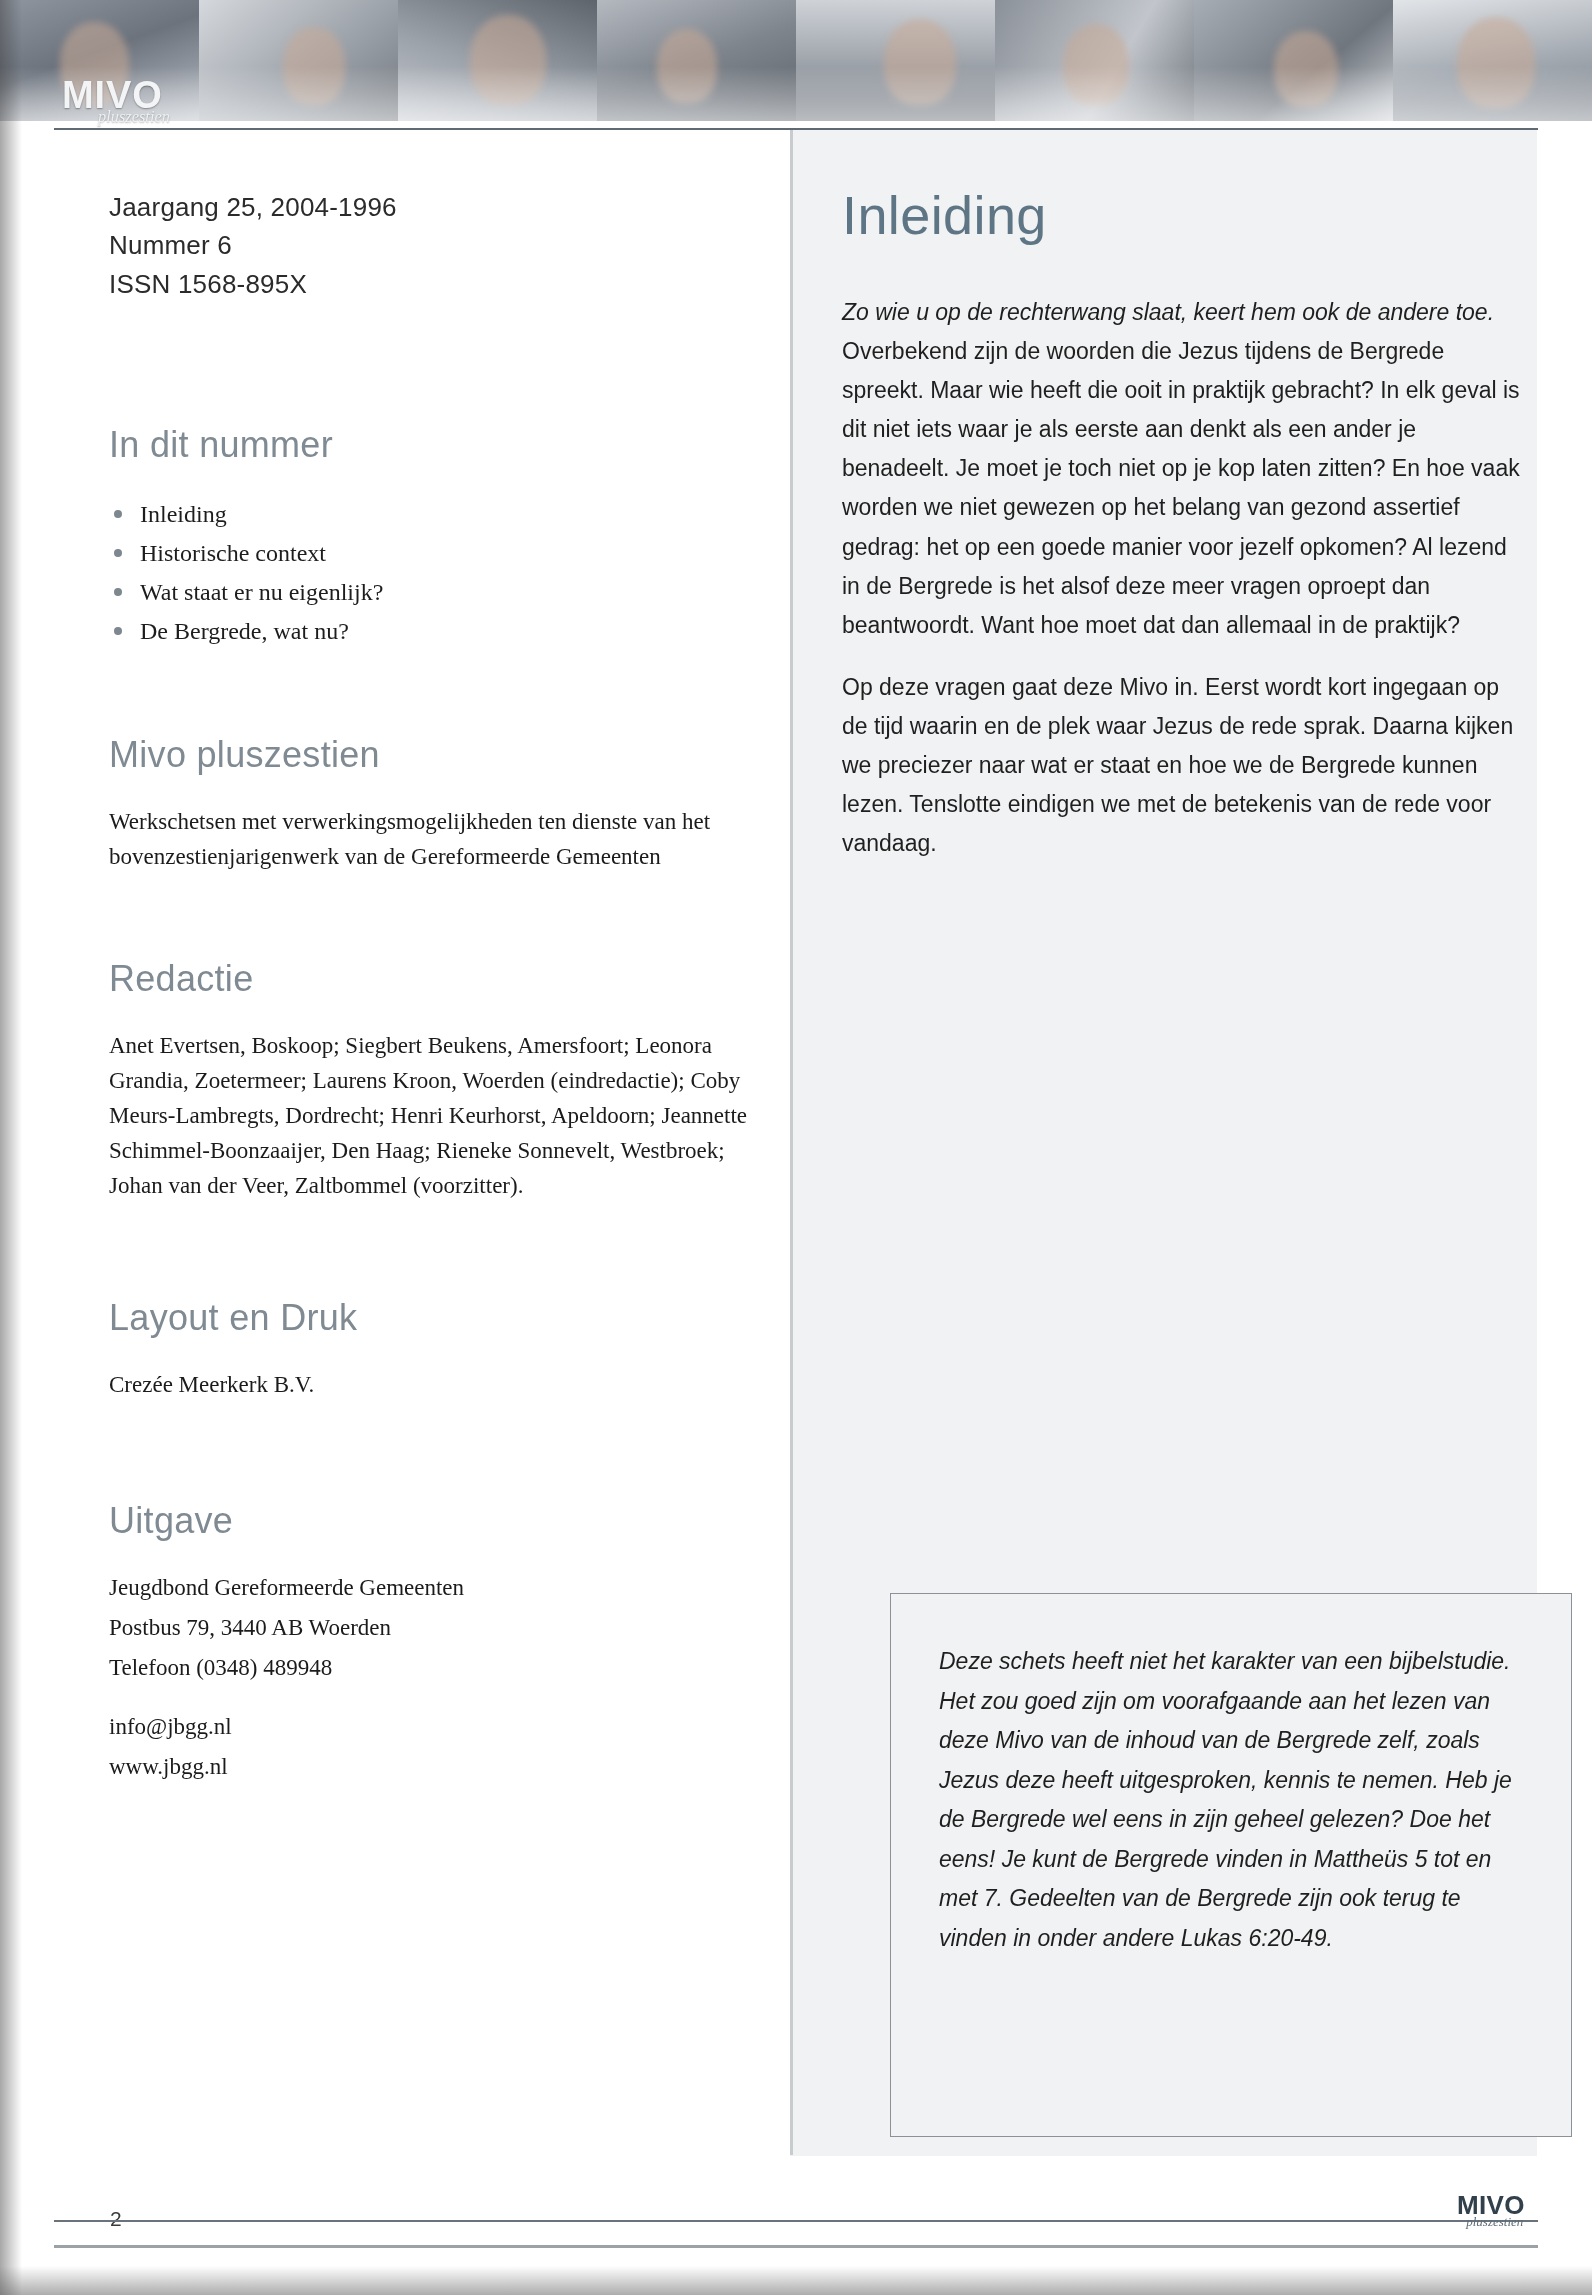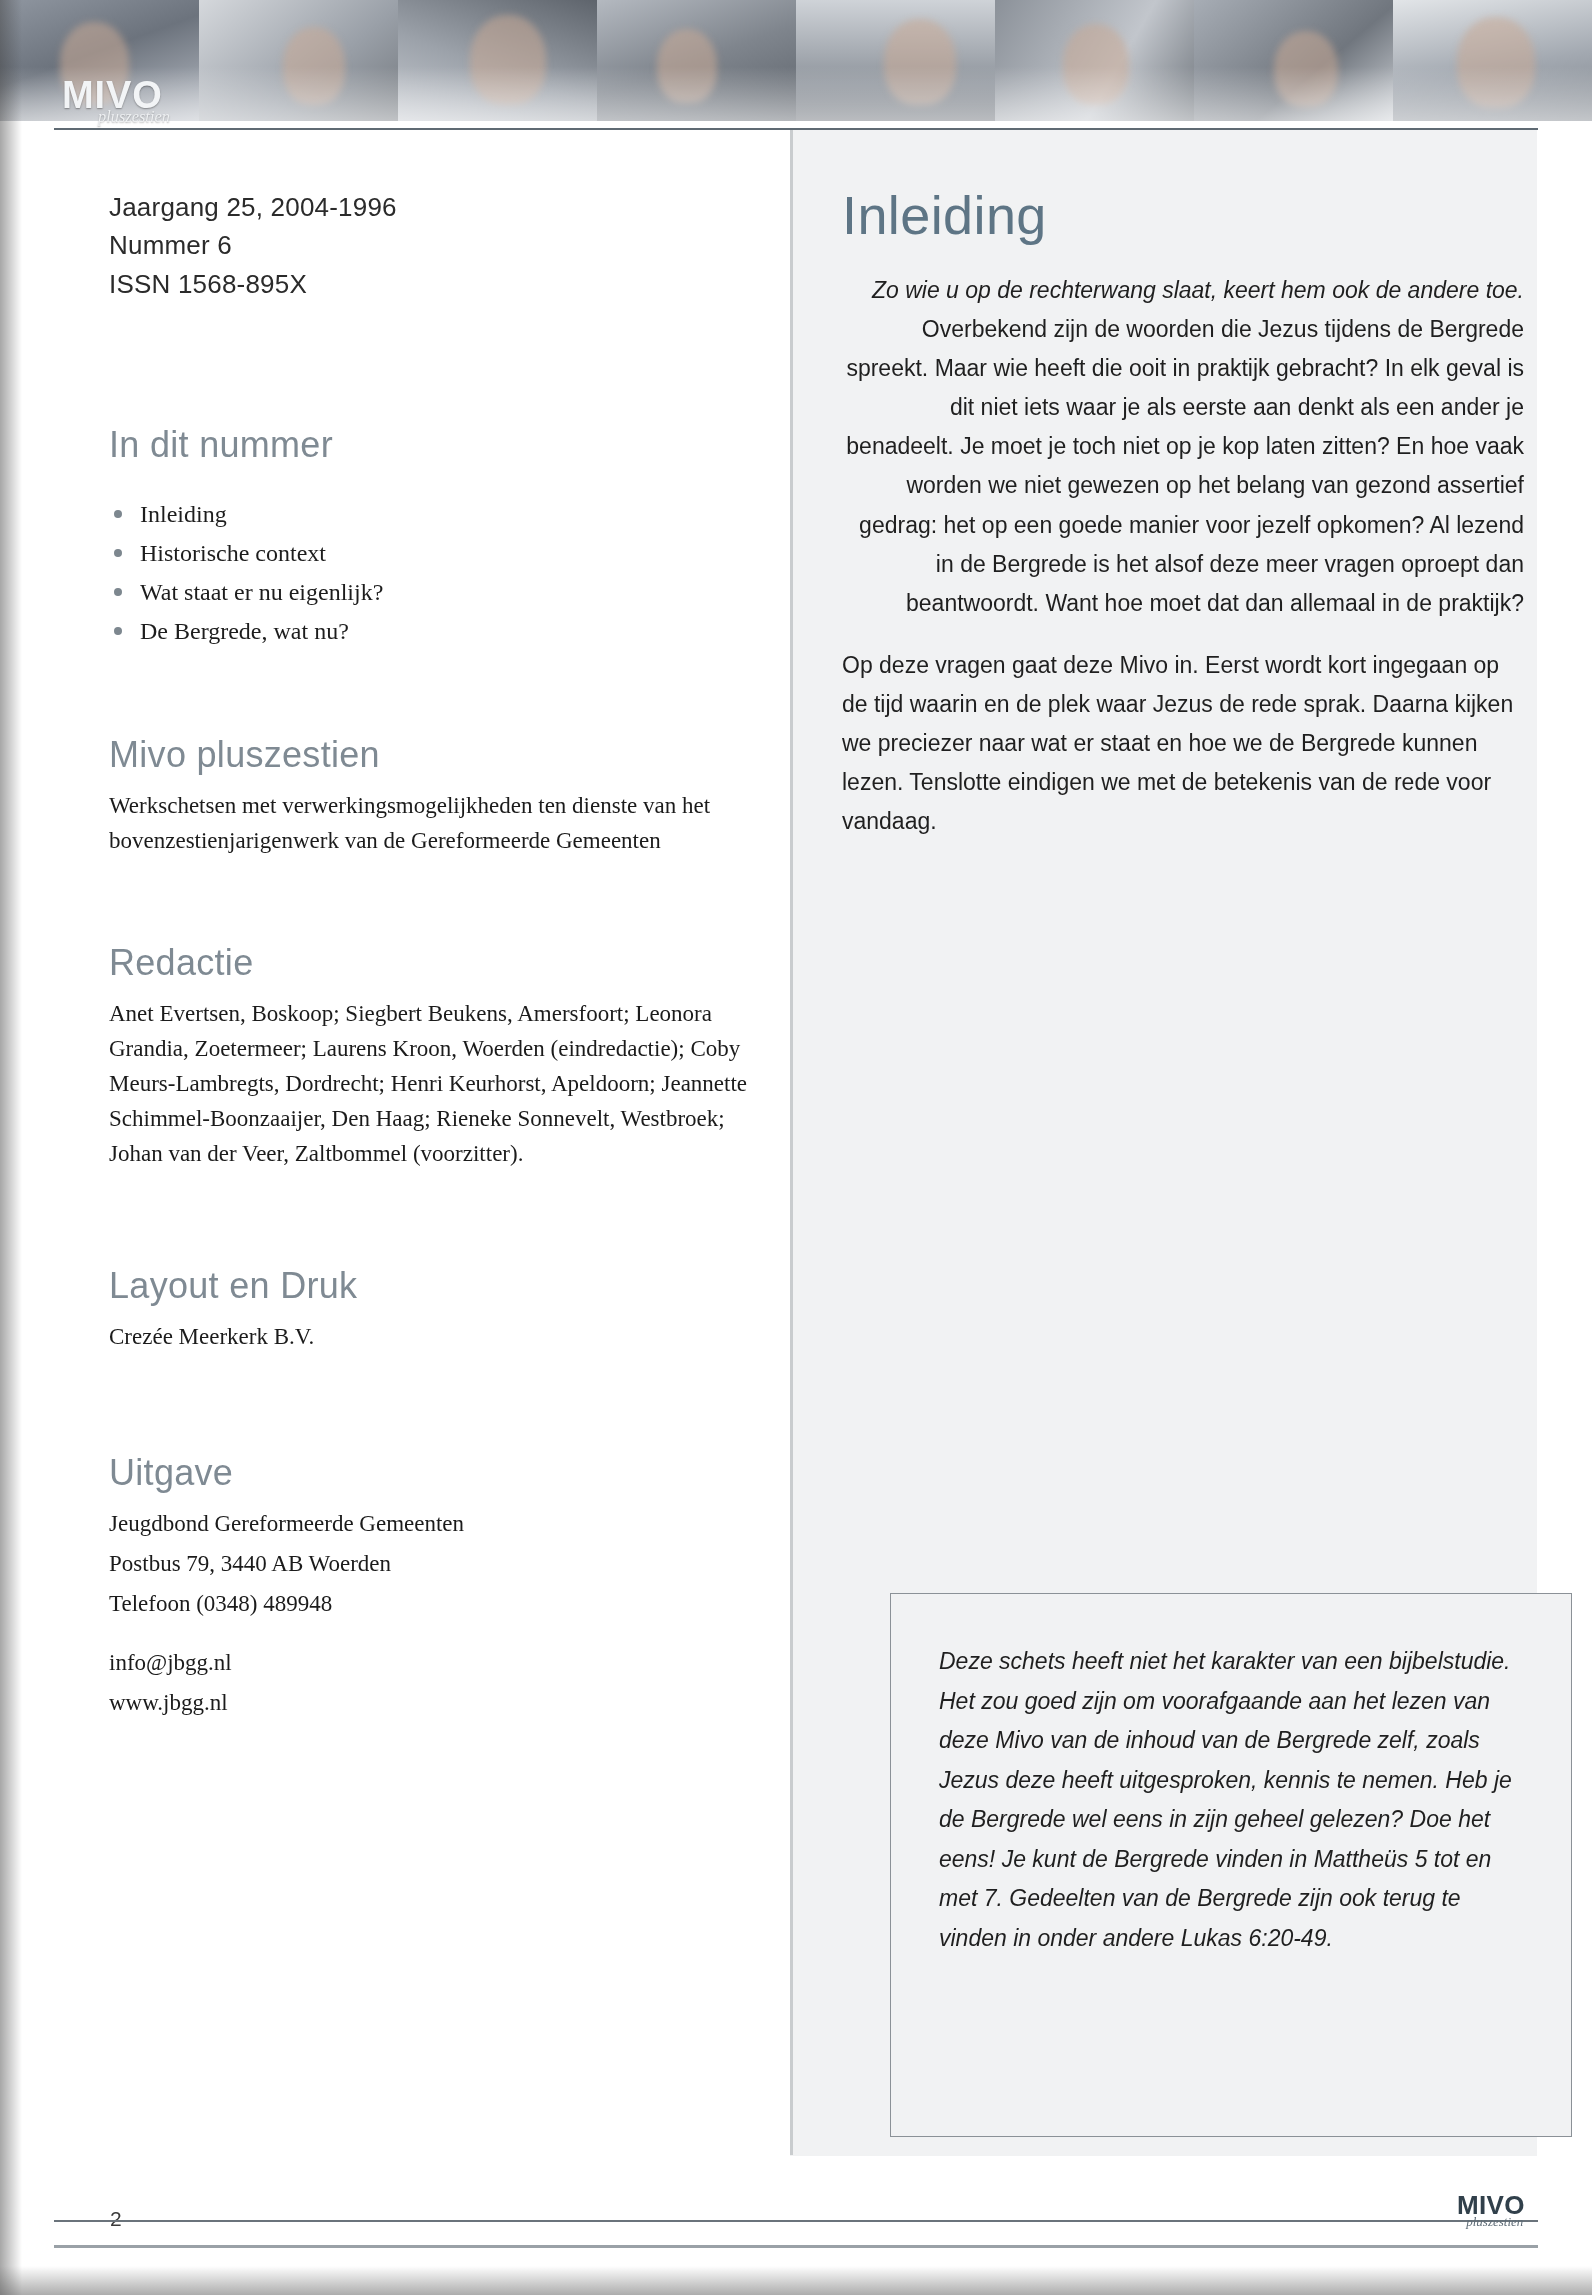--- a/index.html
+++ b/index.html
@@ -131,21 +131,21 @@
     height: 7.8px;
     border-radius: 50%;
     background: #7d878f;
   }
   .sh-mivo { margin-top: 83px; }
   .body-serif {
     font-family: "Liberation Serif", serif;
     font-size: 23px;
     line-height: 1.52;
     color: #1b1b1b;
-    margin-top: 13px;
+    margin-top: 29px;
   }
   .sh-redactie { margin-top: 83px; }
   .sh-layout { margin-top: 93px; }
   .sh-uitgave { margin-top: 97px; }
   .contact-line { margin-top: 5.2px; }
   .mail-block { margin-top: 24px; }
   
   .right-panel {
     position: absolute;
     top: 128px;
@@ -182,21 +182,21 @@
     line-height: 1.7;
     color: #1f1f1f;
   }
   .article-body {
     font-family: "Liberation Sans", sans-serif;
     font-size: 23px;
     line-height: 1.7;
     color: #1f1f1f;
     margin-top: 0;
   }
-  .intro-para { margin-top: 29px; text-align: right; }
+  .intro-para { margin-top: 51px; }
   
   .callout {
     position: absolute;
     top: 1593px;
     left: 890px;
     width: 682px;
     height: 544px;
     border: 1.7px solid #8b9197;
     background: #f1f2f3;
     box-sizing: border-box;

